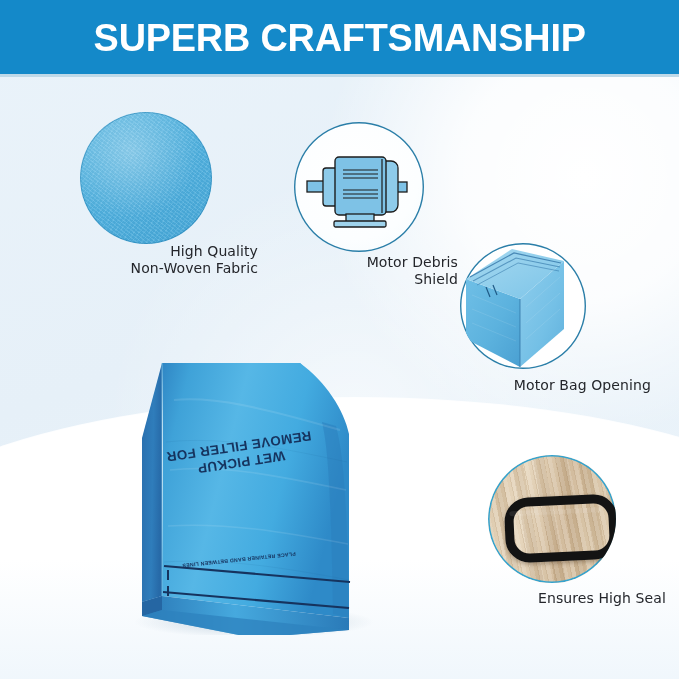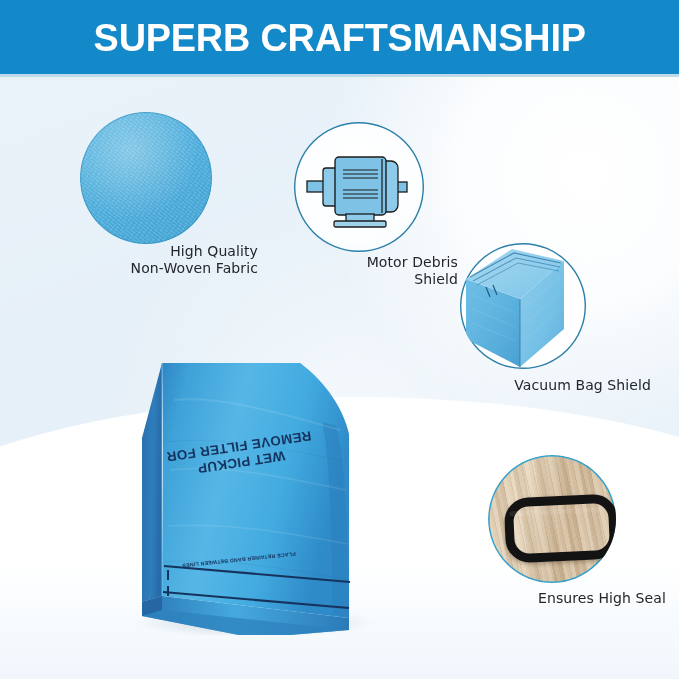--- a/index.html
+++ b/index.html
@@ -296,21 +296,21 @@
         <g opacity="0.10" stroke="#ffffff" stroke-width="1">
           <line x1="12" y1="52" x2="56" y2="70"></line>
           <line x1="12" y1="66" x2="56" y2="84"></line>
           <line x1="12" y1="80" x2="56" y2="98"></line>
           <line x1="66" y1="64" x2="100" y2="34"></line>
           <line x1="66" y1="80" x2="100" y2="50"></line>
           <line x1="66" y1="96" x2="100" y2="66"></line>
         </g>
       </svg>
     </div>
-    <div class="caption">Vacuum Bag Shield</div>
+    <div class="caption">Motor Bag Opening</div>
   </div>
 
   <div class="feature" id="feat-seal">
     <div class="circle">
       <div class="rubber-band"></div>
     </div>
     <div class="caption">Ensures High Seal</div>
   </div>
 
   <div id="product-bag">

